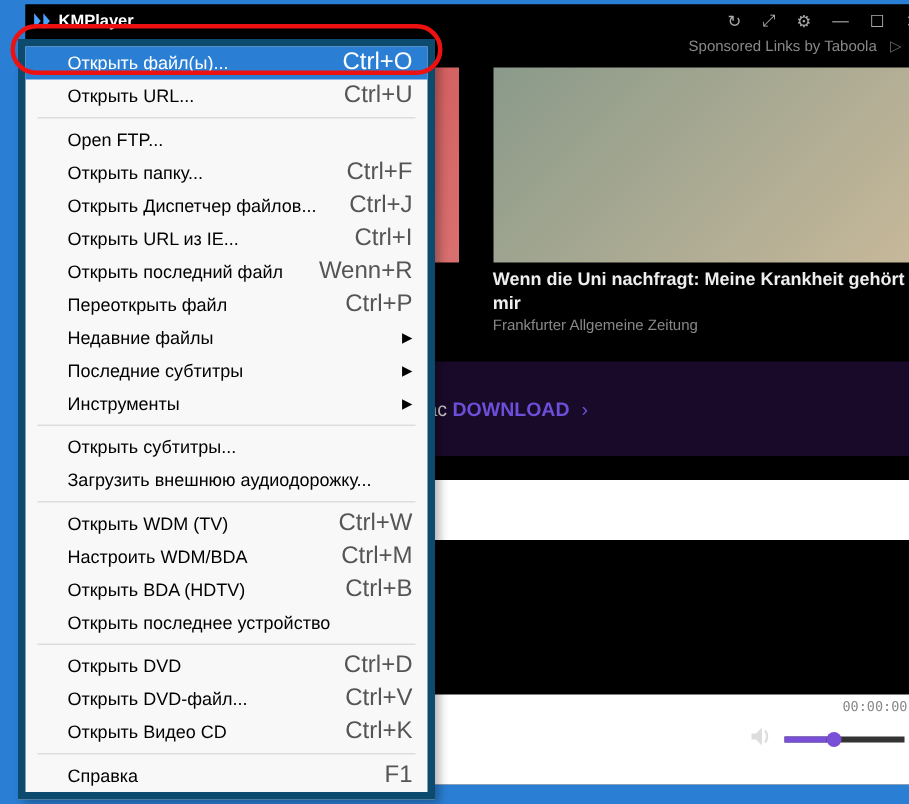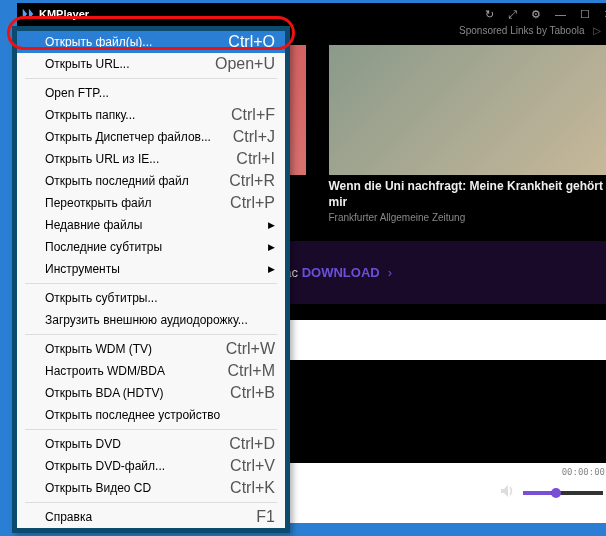--- a/index.html
+++ b/index.html
@@ -129,41 +129,41 @@
   </div>
 </div>
 
 <div class="ctx-menu" id="ctx-menu">
     <div class="ctx-item highlighted">
       <span class="label">Открыть файл(ы)...</span>
       <span class="shortcut">Ctrl+O</span>
     </div>
     <div class="ctx-item">
       <span class="label">Открыть URL...</span>
-      <span class="shortcut">Open+U</span>
+      <span class="shortcut">Ctrl+U</span>
     </div>
     <div class="ctx-sep"></div>
     <div class="ctx-item">
       <span class="label">Open FTP...</span>
     </div>
     <div class="ctx-item">
       <span class="label">Открыть папку...</span>
       <span class="shortcut">Ctrl+F</span>
     </div>
     <div class="ctx-item">
       <span class="label">Открыть Диспетчер файлов...</span>
       <span class="shortcut">Ctrl+J</span>
     </div>
     <div class="ctx-item">
       <span class="label">Открыть URL из IE...</span>
       <span class="shortcut">Ctrl+I</span>
     </div>
     <div class="ctx-item">
       <span class="label">Открыть последний файл</span>
-      <span class="shortcut">Ctrl+R</span>
+      <span class="shortcut">Wenn+R</span>
     </div>
     <div class="ctx-item">
       <span class="label">Переоткрыть файл</span>
       <span class="shortcut">Ctrl+P</span>
     </div>
     <div class="ctx-item">
       <span class="label">Недавние файлы</span>
       <span class="submenu-arrow">▶</span>
     </div>
     <div class="ctx-item">

